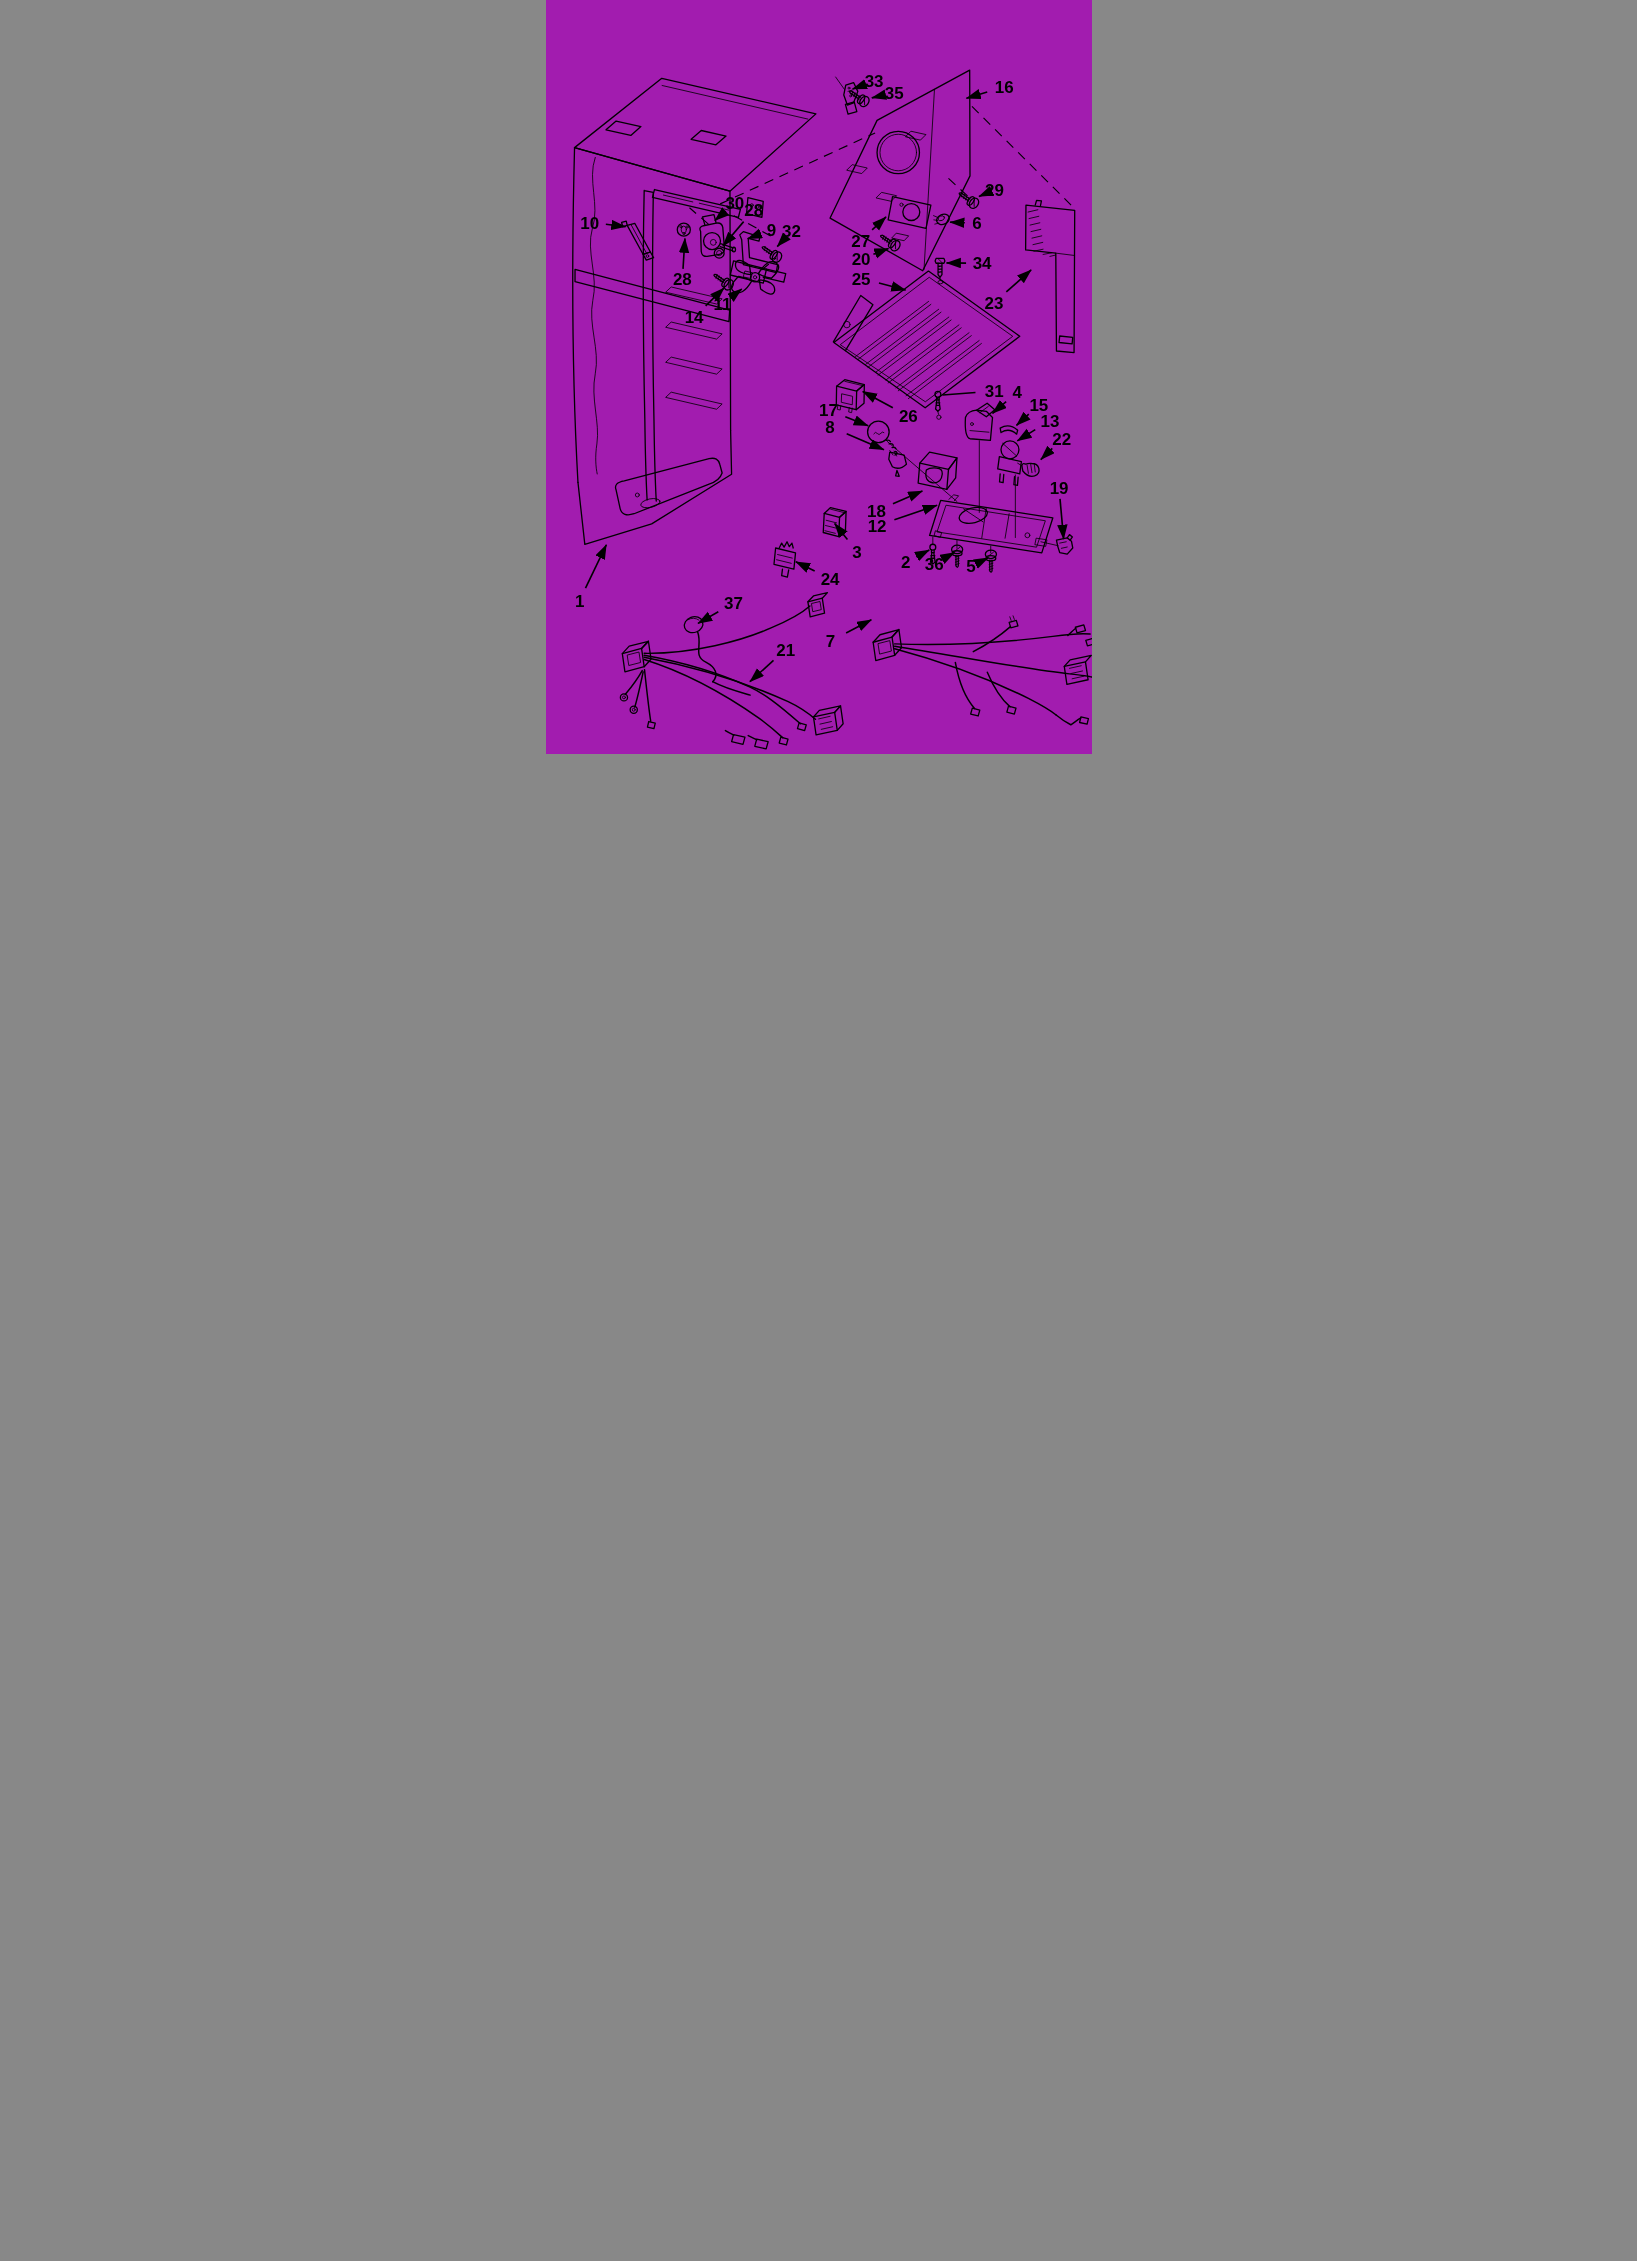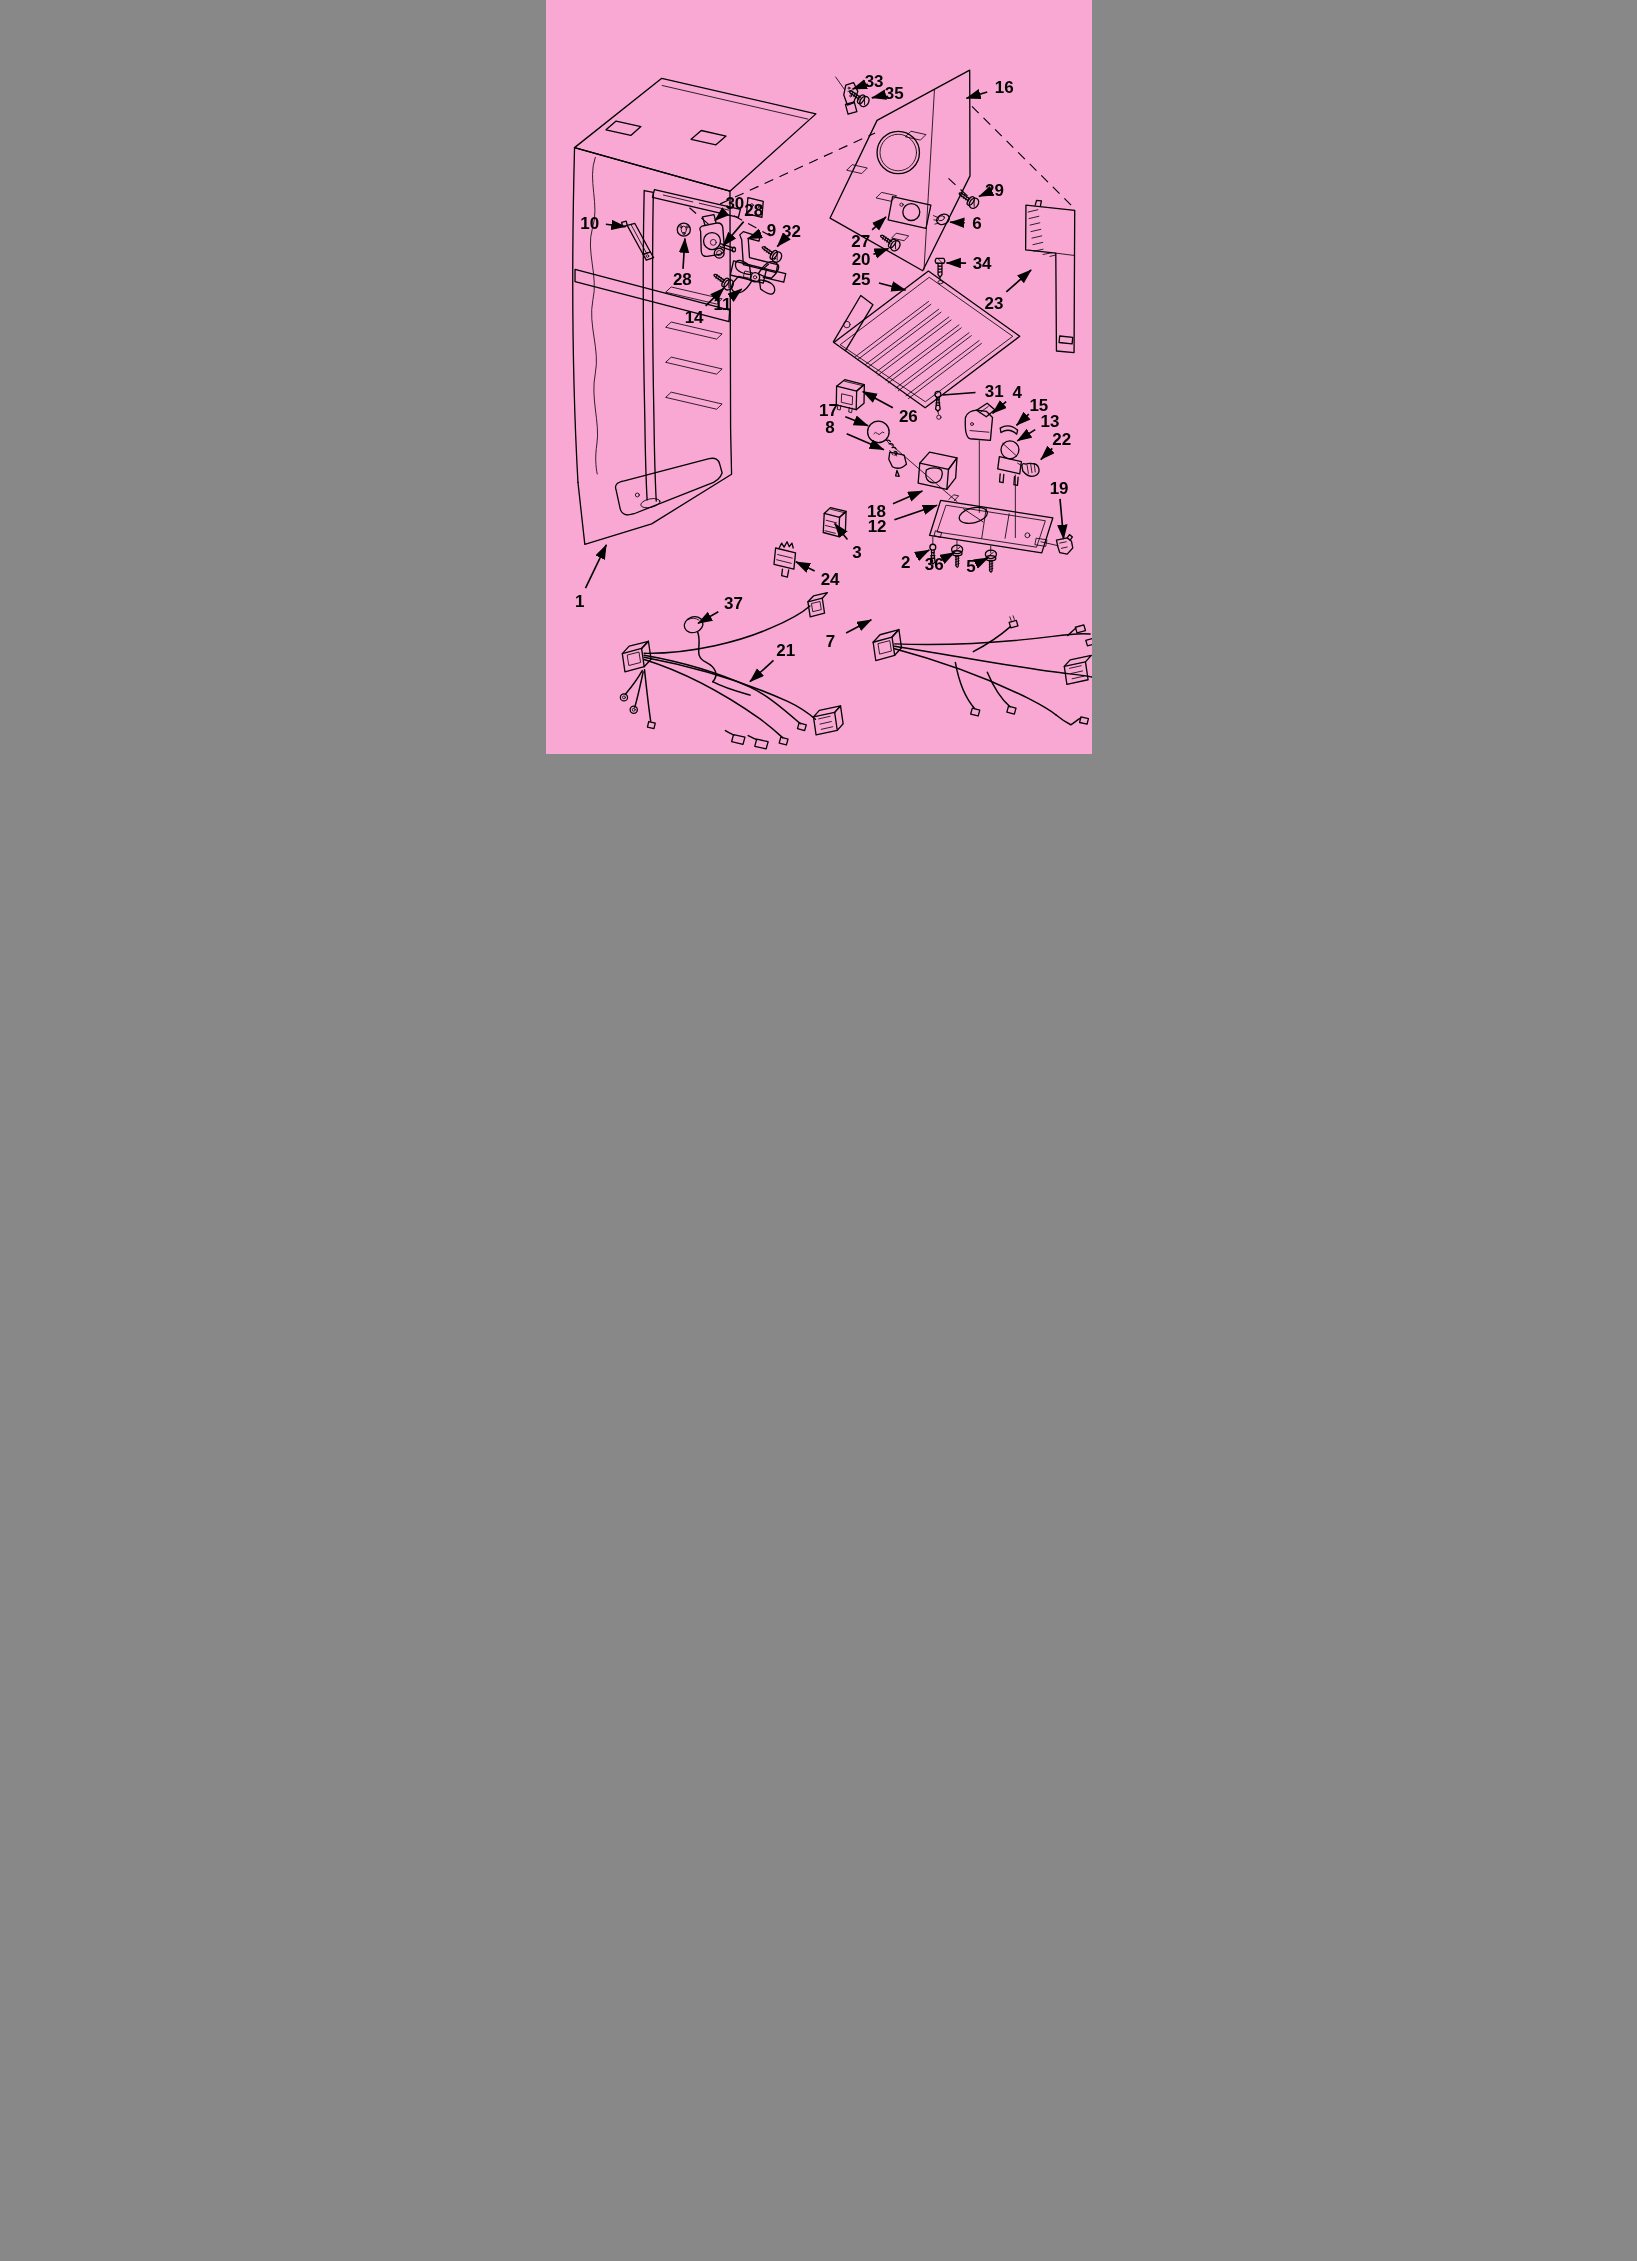--- a/index.html
+++ b/index.html
@@ -1,16 +1,16 @@
 <!DOCTYPE html>
 <html style="font-size:7.8px"><head>
 <meta charset="utf-8">
 <style>
   html,body{margin:0;padding:0;background:#888;}
-  .page{width:546px;height:754px;margin:0 auto;background:#f9a8d4;position:relative;overflow:hidden;}
+  .page{width:546px;height:754px;margin:0 auto;background:#a21caf;position:relative;overflow:hidden;}
   svg{display:block;width:100%;height:100%;}
   .ln{fill:none;stroke:#000;stroke-width:8;stroke-linecap:round;stroke-linejoin:round;}
   .thin{fill:none;stroke:#000;stroke-width:5;stroke-linecap:round;stroke-linejoin:round;}
   .wire{fill:none;stroke:#000;stroke-width:9;stroke-linecap:round;}
   .dash{fill:none;stroke:#000;stroke-width:7;stroke-dasharray:58 42;stroke-linecap:butt;}
   .callout-text{font-family:"Liberation Sans","DejaVu Sans",sans-serif;font-weight:700;font-size:104px;fill:#000;}
   .callout-line{fill:none;stroke:#000;stroke-width:10;}
 </style>
 </head>
 <body>

